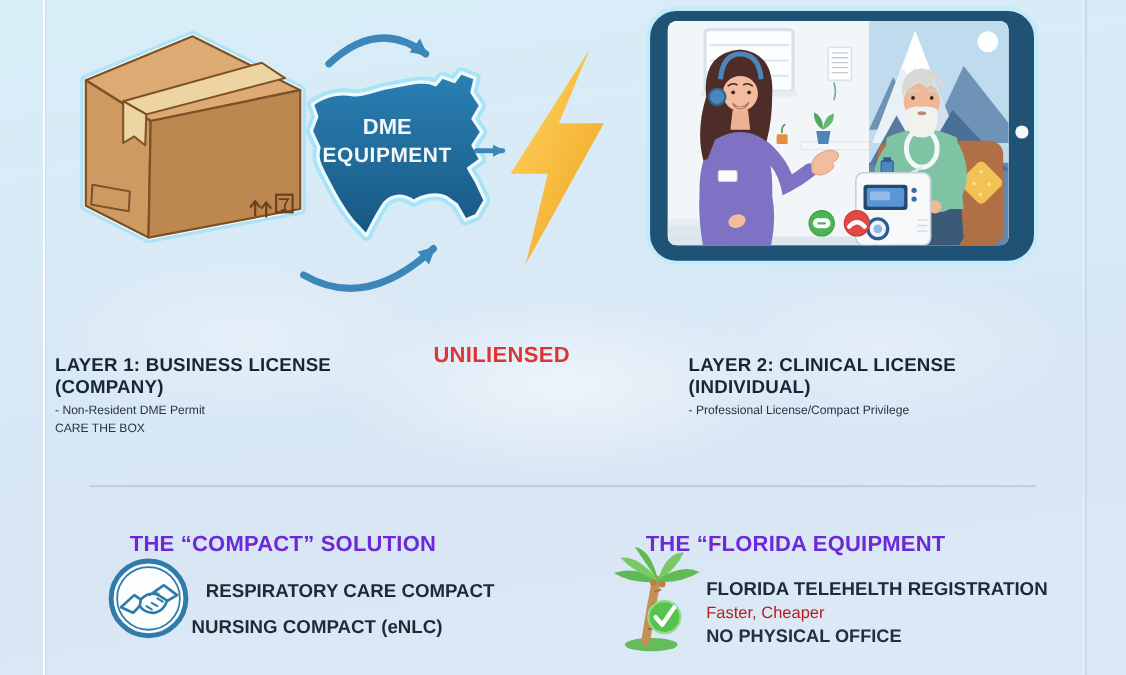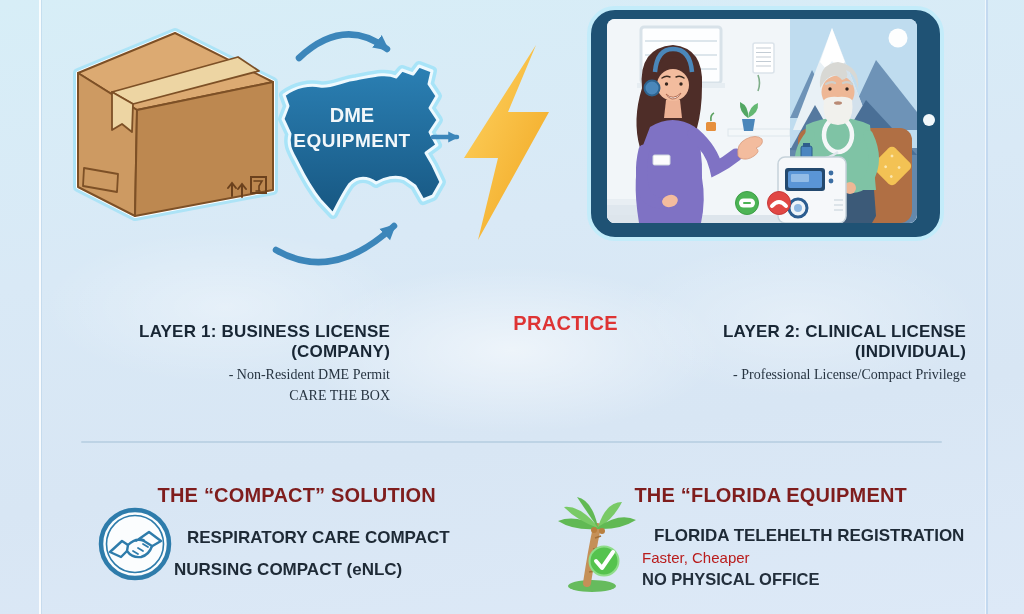--- a/index.html
+++ b/index.html
@@ -12,26 +12,26 @@
     content:"";position:absolute;inset:0;pointer-events:none;
     background:
       radial-gradient(ellipse 300px 120px at 50% 57%, rgba(255,255,255,.55), transparent 70%),
       radial-gradient(ellipse 260px 110px at 22% 50%, rgba(255,255,255,.35), transparent 70%),
       radial-gradient(ellipse 260px 110px at 78% 52%, rgba(255,255,255,.30), transparent 70%);
   }
   .vline{position:absolute;top:0;bottom:0;width:2px;pointer-events:none;}
   .vline.left{left:39px;background:rgba(255,255,255,.85);box-shadow:1px 0 0 rgba(176,204,228,.45);}
   .vline.right{left:986px;background:#c3d9f0;box-shadow:-1px 0 0 rgba(255,255,255,.6);}
   svg.scene{position:absolute;left:0;top:0;}
-  .txt{position:absolute;text-align:right;color:#1c2836;}
+  .txt{position:absolute;text-align:left;color:#1c2836;}
   .layer-title{font-size:17px;font-weight:700;color:#182634;letter-spacing:.2px;}
-  .layer-line{font-size:14px;font-weight:500;color:#273441;margin-top:5px;font-family:Liberation Serif, serif;}
+  .layer-line{font-size:11px;font-weight:500;color:#273441;margin-top:5px;}
   .conflict-line{font-size:20px;font-weight:800;color:#de3434;line-height:27.5px;letter-spacing:.3px;}
   .divider{position:absolute;left:81px;top:441px;width:861px;height:2px;background:#b9cfe2;border-radius:1px;opacity:.85;}
-  .section-title{font-size:20px;font-weight:800;color:#7f1d1d;letter-spacing:.2px;}
+  .section-title{font-size:20px;font-weight:800;color:#6d28d9;letter-spacing:.2px;}
   .sol-line{position:absolute;font-size:17px;font-weight:700;color:#1e2a36;white-space:nowrap;text-align:right;}
   .fl-head{font-weight:700;font-size:17px;color:#1e2a36;}
   .fl-sub{font-weight:400;font-size:15px;color:#b91c1c;}
   .fl-note{font-weight:600;font-size:16.5px;color:#232f3c;}
 </style>
 </head>
 <body>
 
 <div class="vline left"></div>
 <div class="vline right"></div>
@@ -228,30 +228,30 @@
   </g>
 </svg>
 
 <div class="txt" style="left:50px;top:322px;width:340px;">
   <div class="layer-title">LAYER 1: BUSINESS LICENSE (COMPANY)</div>
   <div class="layer-line">- Non-Resident DME Permit</div>
   <div class="layer-line">CARE THE BOX</div>
 </div>
 
 <div class="txt" style="left:394px;top:310px;width:224px;">
-  <div class="conflict-line">PRACTICE</div>
+  <div class="conflict-line">UNILIENSED</div>
 </div>
 
 <div class="txt" style="left:626px;top:322px;width:340px;">
   <div class="layer-title">LAYER 2: CLINICAL LICENSE (INDIVIDUAL)</div>
   <div class="layer-line">- Professional License/Compact Privilege</div>
 </div>
 
 <div class="divider"></div>
 
 <div class="txt section-title" style="left:118px;top:484px;width:318px;">THE “COMPACT” SOLUTION</div>
 <div class="sol-line" style="left:187px;top:528px;">RESPIRATORY CARE COMPACT</div>
 <div class="sol-line" style="left:174px;top:560px;">NURSING COMPACT (eNLC)</div>
 
 <div class="txt section-title" style="left:587px;top:484px;width:320px;">THE “FLORIDA EQUIPMENT</div>
-<div class="sol-line fl-head" style="left:642px;top:526px;margin-left:12px;">FLORIDA TELEHELTH REGISTRATION</div>
+<div class="sol-line fl-head" style="left:642px;top:526px;">FLORIDA TELEHELTH REGISTRATION</div>
 <div class="sol-line fl-sub" style="left:642px;top:549px;">Faster, Cheaper</div>
 <div class="sol-line fl-note" style="left:642px;top:570px;">NO PHYSICAL OFFICE</div>
 
 </body></html>

